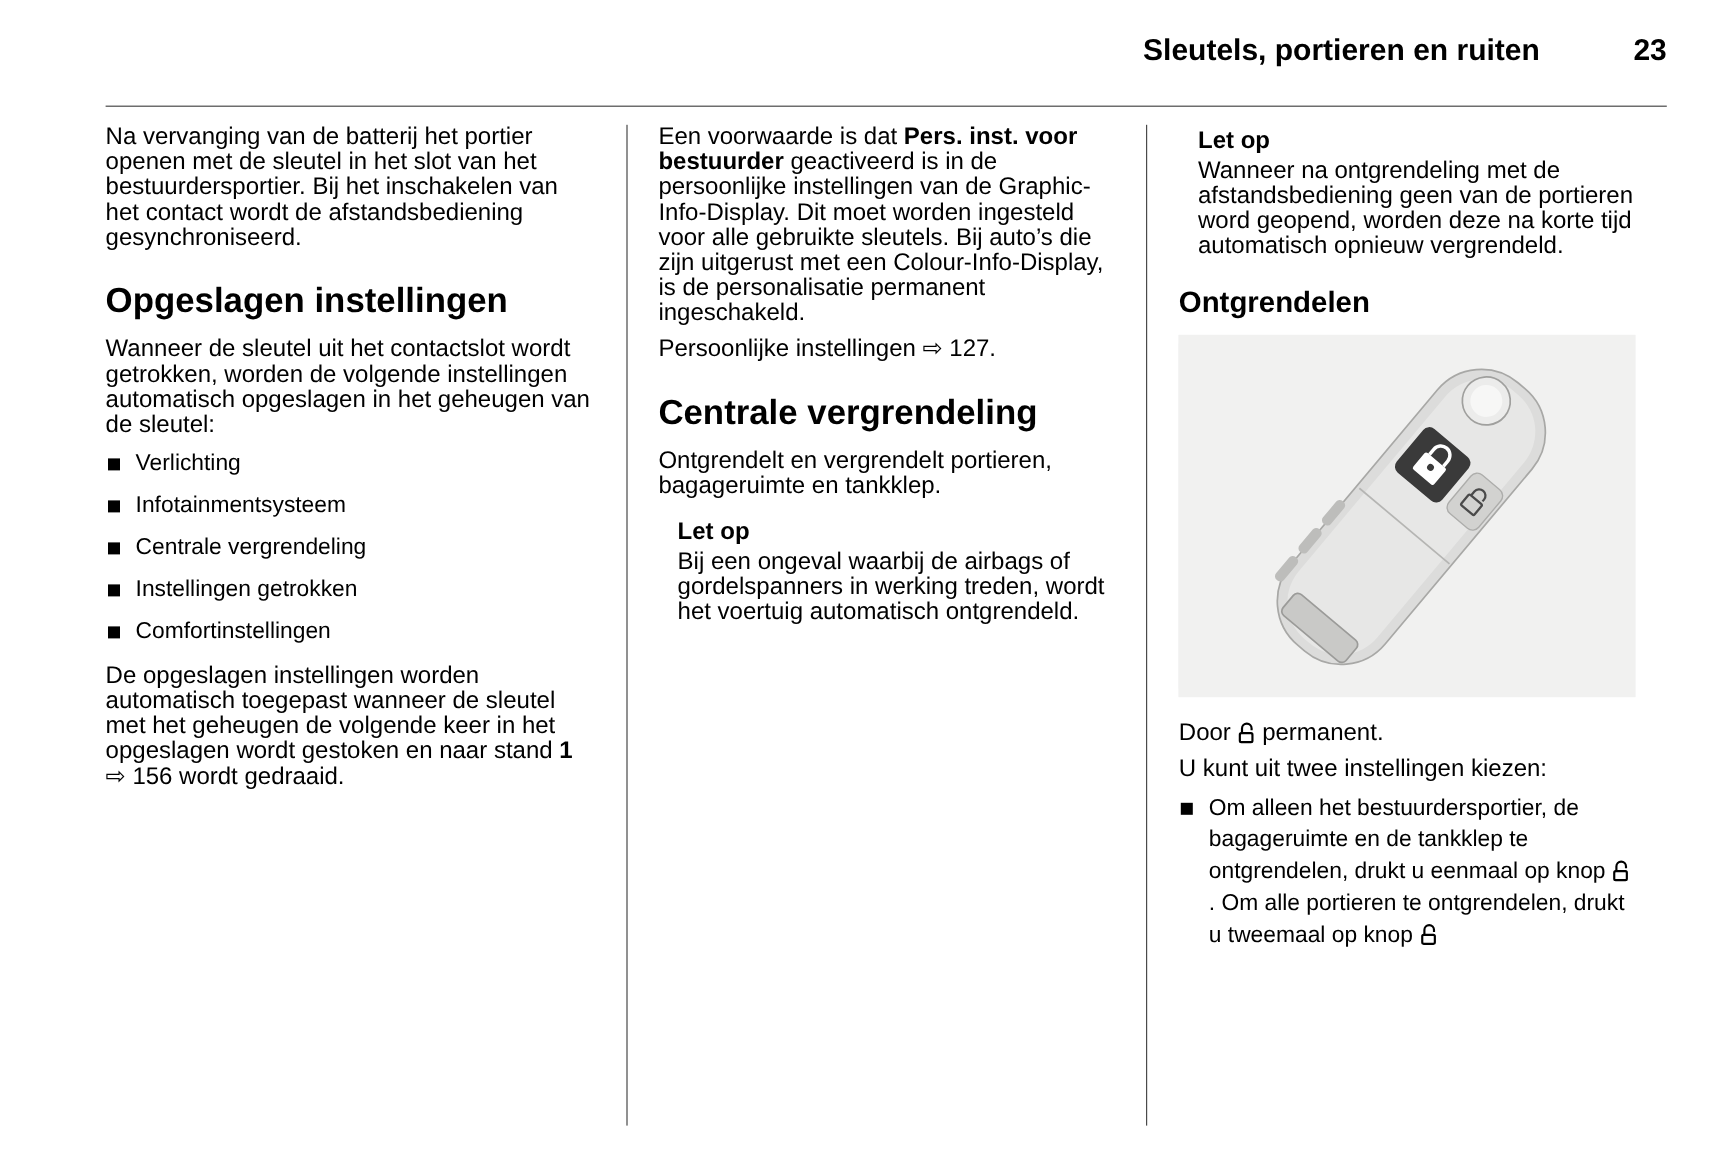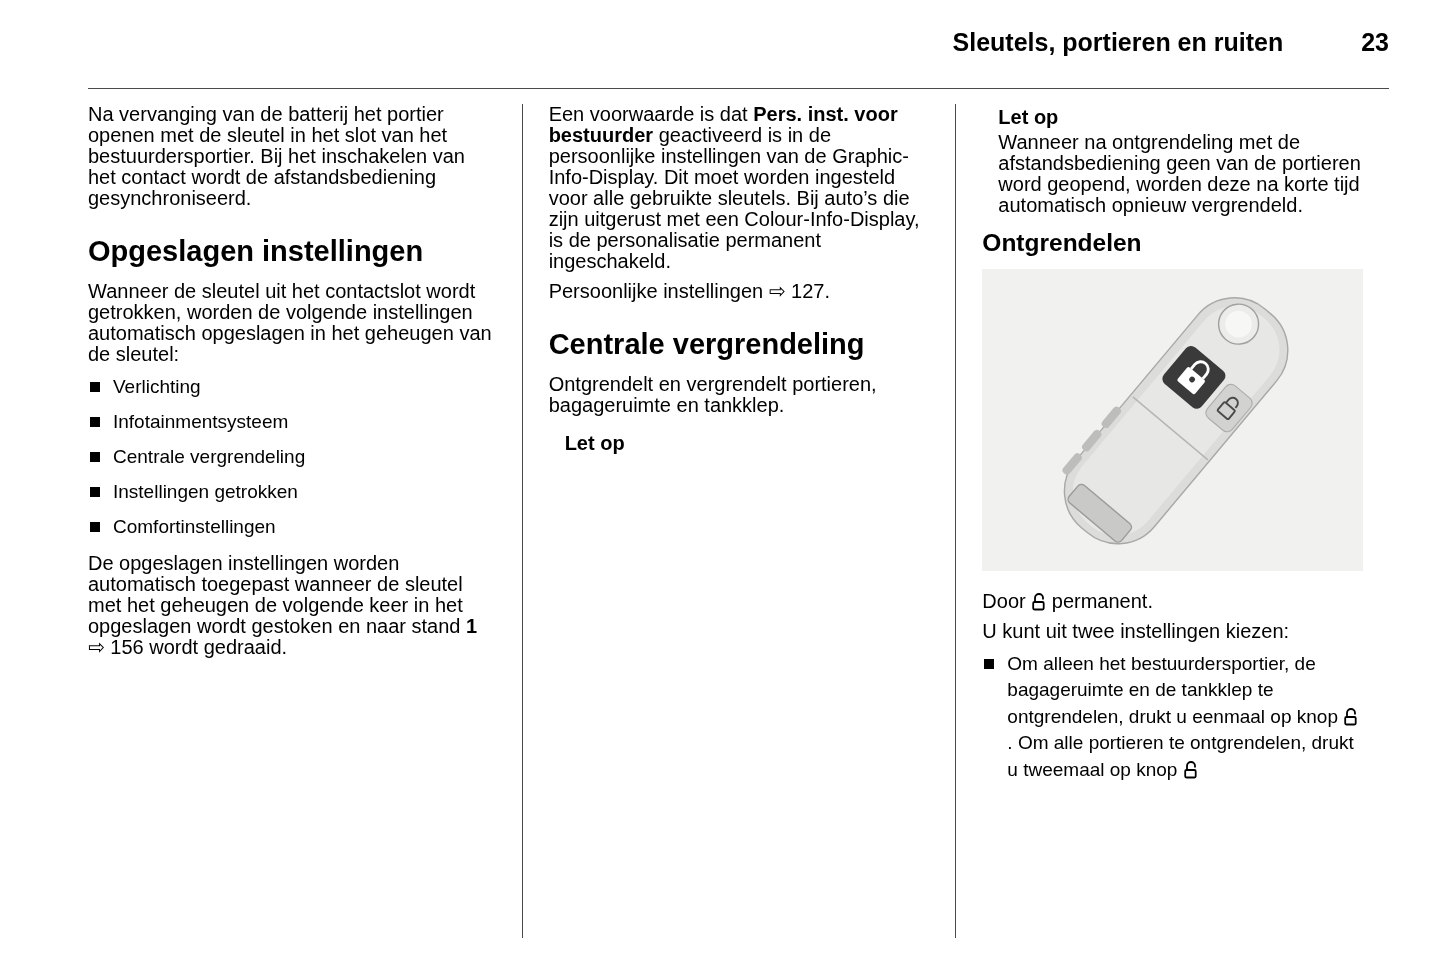--- a/index.html
+++ b/index.html
@@ -99,30 +99,31 @@
   <div class="col">
     <p><span>Een voorwaarde is dat </span><span class="bold">Pers. inst. voor bestuurder</span><span> geactiveerd is in de persoonlijke instellingen van de Graphic-Info-Display. Dit moet worden ingesteld voor alle gebruikte sleutels. Bij auto’s die zijn uitgerust met een Colour-Info-Display, is de personalisatie permanent ingeschakeld.</span></p>
 
     <p>Persoonlijke instellingen ⇨ 127.</p>
 
     <div class="h-big">Centrale vergrendeling</div>
     <p>Ontgrendelt en vergrendelt portieren, bagageruimte en tankklep.</p>
 
     <div class="note">
       <div class="note-title">Let op</div>
+      <p>Bij een ongeval waarbij de airbags of gordelspanners in werking treden, wordt het voertuig automatisch ontgrendeld.</p>
     </div>
   </div>
 
   <div class="col">
     <div class="note" style="margin-top:0;">
       <div class="note-title">Let op</div>
       <p>Wanneer na ontgrendeling met de afstandsbediening geen van de portieren word geopend, worden deze na korte tijd automatisch opnieuw vergrendeld.</p>
     </div>
 
-    <div class="h-med" style="margin-top:12px;">Ontgrendelen</div>
+    <div class="h-med" style="margin-top:22px;">Ontgrendelen</div>
 
     <div class="figure">
       <svg viewBox="0 0 400 302">
         <rect x="0" y="0" width="400" height="302" fill="#f1f1f0"></rect>
         <g transform="rotate(40 200 155)">
 
           <rect x="147" y="0" width="108" height="300" rx="50" fill="#dcdcdb" stroke="#a8a8a6" stroke-width="1.5"></rect>
           <rect x="156" y="8" width="90" height="284" rx="42" fill="#e7e7e6"></rect>
 
           <line x1="150" y1="160" x2="253" y2="160" stroke="#b5b5b3" stroke-width="1.5"></line>

